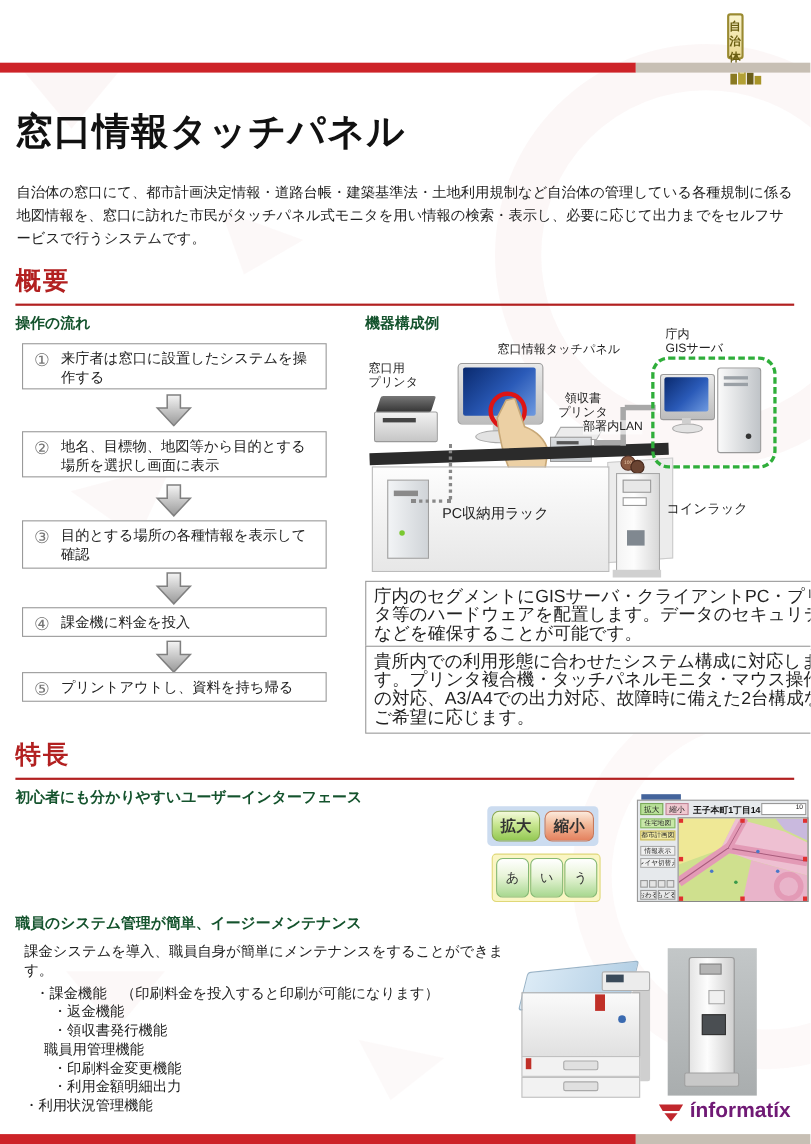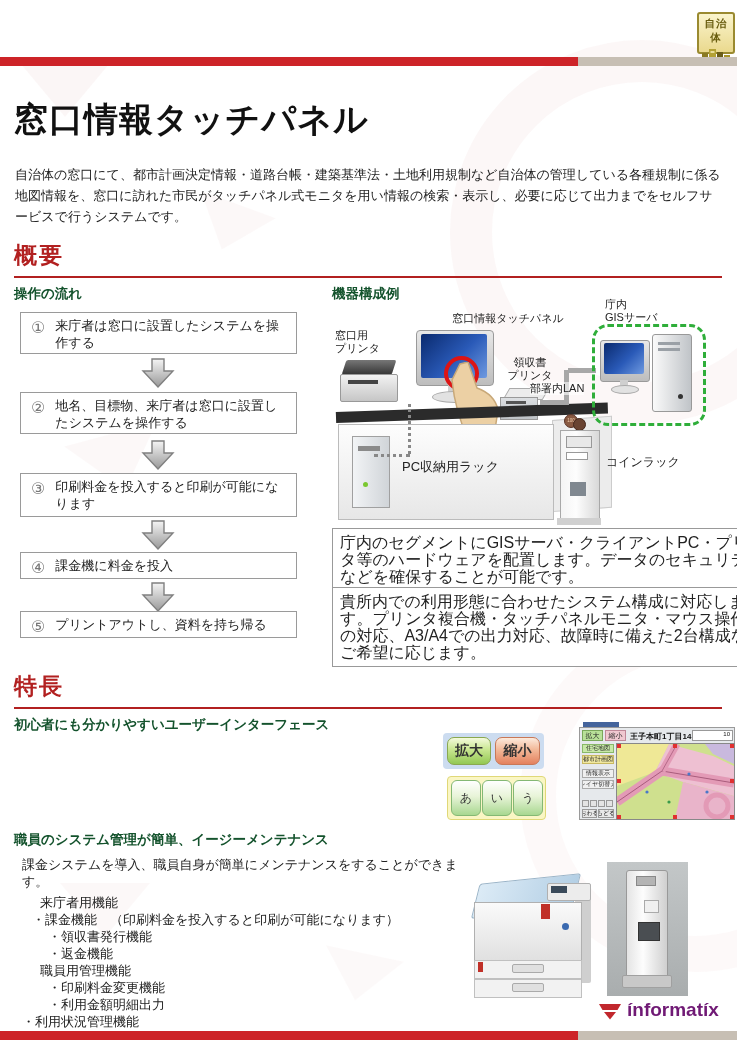--- a/index.html
+++ b/index.html
@@ -61,21 +61,21 @@
   <svg class="wm" style="left:70px;top:430px;opacity:0.10;transform:rotate(-15deg)" width="96" height="64" viewBox="0 0 30 18">
       <path d="M0 0 L30 0 L15 18 Z" fill="#e6c2c2"></path>
     </svg>
   <svg class="wm" style="left:60px;top:880px;opacity:0.10" width="90" height="60" viewBox="0 0 30 18">
       <path d="M0 0 L30 0 L15 18 Z" fill="#e6c2c2"></path>
     </svg>
   <svg class="wm" style="left:320px;top:950px;opacity:0.08;transform:rotate(12deg)" width="80" height="54" viewBox="0 0 30 18">
       <path d="M0 0 L30 0 L15 18 Z" fill="#e6c2c2"></path>
     </svg>
 
-  <div class="abs content badge" style="left:697px;top:12px;width:38px;height:42px;">
+  <div class="abs content badge" style="left:661px;top:12px;width:15px;height:42px;">
     <div style="font-size:10.5px;font-weight:bold;color:#6a5e10;letter-spacing:1px;margin-top:3px;">自治体</div>
     <svg width="30" height="16" viewBox="0 0 30 16" style="margin:2px auto 0;">
       <rect x="1" y="6" width="6" height="10" fill="#8a7a22"></rect>
       <rect x="8" y="2" width="7" height="14" fill="#b3a135"></rect>
       <rect x="16" y="5" width="6" height="11" fill="#6b5e1a"></rect>
       <rect x="23" y="8" width="6" height="8" fill="#a89428"></rect>
       <rect x="9.5" y="4" width="4" height="2" fill="#e8dd9a"></rect>
     </svg>
   </div>
   <div class="abs content" style="left:0;top:57px;width:578px;height:9px;background:#cd2328;"></div>
@@ -90,28 +90,28 @@
 
   <div class="abs content flow-box" style="top:312px;height:42px;">
     <span class="flow-num">①</span>
     <span class="flow-text">来庁者は窓口に設置したシステムを操作する</span>
   </div>
   <svg class="abs content flow-arrow" style="top:358px;" width="36" height="30" viewBox="0 0 36 30">
       <path d="M12 1 H24 V13 H33 L18 29 L3 13 H12 Z" fill="url(#arrowGrad)" stroke="#808080" stroke-width="1.4"></path>
     </svg>
   <div class="abs content flow-box" style="top:392px;height:42px;">
     <span class="flow-num">②</span>
-    <span class="flow-text">地名、目標物、来庁者は窓口に設置したシステムを操作する</span>
+    <span class="flow-text">地名、目標物、地図等から目的とする場所を選択し画面に表示</span>
   </div>
   <svg class="abs content flow-arrow" style="top:440px;" width="36" height="30" viewBox="0 0 36 30">
       <path d="M12 1 H24 V13 H33 L18 29 L3 13 H12 Z" fill="url(#arrowGrad)" stroke="#808080" stroke-width="1.4"></path>
     </svg>
   <div class="abs content flow-box" style="top:473px;height:44px;">
     <span class="flow-num">③</span>
-    <span class="flow-text">印刷料金を投入すると印刷が可能になります</span>
+    <span class="flow-text">目的とする場所の各種情報を表示して確認</span>
   </div>
   <svg class="abs content flow-arrow" style="top:520px;" width="36" height="30" viewBox="0 0 36 30">
       <path d="M12 1 H24 V13 H33 L18 29 L3 13 H12 Z" fill="url(#arrowGrad)" stroke="#808080" stroke-width="1.4"></path>
     </svg>
   <div class="abs content flow-box" style="top:552px;height:27px;">
     <span class="flow-num">④</span>
     <span class="flow-text">課金機に料金を投入</span>
   </div>
   <svg class="abs content flow-arrow" style="top:582px;" width="36" height="30" viewBox="0 0 36 30">
       <path d="M12 1 H24 V13 H33 L18 29 L3 13 H12 Z" fill="url(#arrowGrad)" stroke="#808080" stroke-width="1.4"></path>
@@ -255,24 +255,23 @@
         <rect x="0" y="71" width="4" height="4"></rect>
           <rect x="56" y="71" width="4" height="4"></rect>
           <rect x="113" y="71" width="4" height="4"></rect>
       </g>
     </svg>
   </div>
 
   <div class="abs content h2" style="left:14px;top:831px;">職員のシステム管理が簡単、イージーメンテナンス</div>
   <div class="abs content" style="left:22px;top:856px;width:445px;">
     <div class="mline" style="margin-bottom:4px;">課金システムを導入、職員自身が簡単にメンテナンスをすることができます。</div>
-    <div class="mline" style="margin-left:18px;">来庁者用機能</div>
     <div class="mline" style="margin-left:10px;">・課金機能　（印刷料金を投入すると印刷が可能になります）</div>
+    <div class="mline" style="margin-left:26px;">・返金機能</div>
     <div class="mline" style="margin-left:26px;">・領収書発行機能</div>
-    <div class="mline" style="margin-left:26px;">・返金機能</div>
     <div class="mline" style="margin-left:18px;">職員用管理機能</div>
     <div class="mline" style="margin-left:26px;">・印刷料金変更機能</div>
     <div class="mline" style="margin-left:26px;">・利用金額明細出力</div>
     <div class="mline" style="">・利用状況管理機能</div>
   </div>
 
   <div class="abs content" style="left:470px;top:875px;width:128px;height:125px;">
     <div class="abs" style="left:105px;top:14px;width:16px;height:94px;background:#cfcfcf;border-radius:2px;"></div>
     <div class="abs" style="left:5px;top:4px;width:100px;height:32px;background:linear-gradient(100deg,#dcebf6,#b2cee4);border:1px solid #9ab4c8;transform:rotate(-6deg) skewX(-20deg);border-radius:3px;"></div>
     <div class="abs" style="left:77px;top:8px;width:42px;height:16px;background:#ececec;border:1px solid #b0b0b0;border-radius:2px;"></div>

